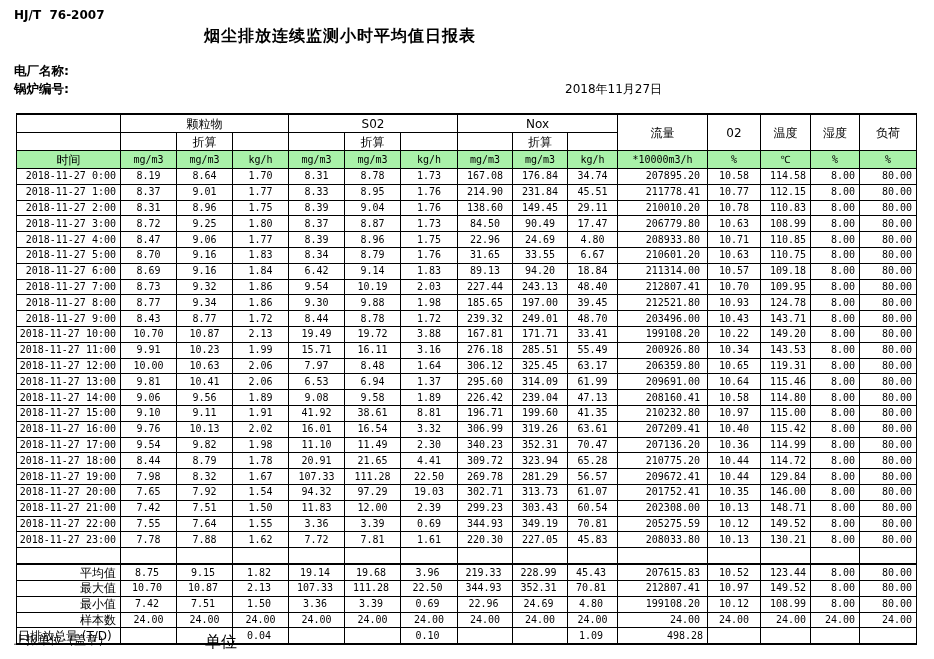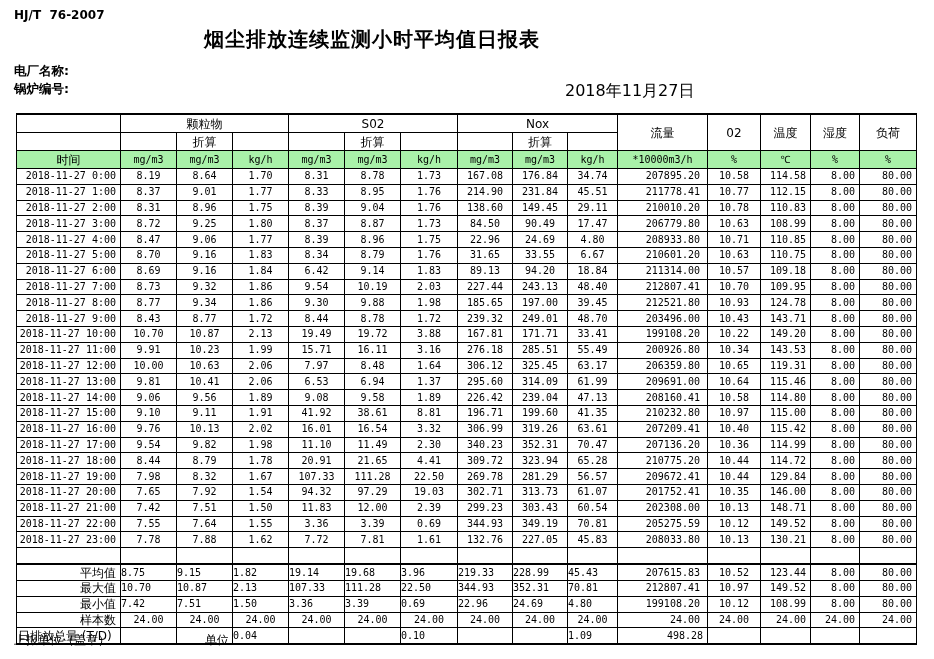--- a/index.html
+++ b/index.html
@@ -1,43 +1,43 @@
 <!DOCTYPE html>
 <html style="--green: #A9F1A9;"><head>
 <meta charset="utf-8">
 <style>
   html,body{margin:0;padding:0;background:#fff;}
   .doc{position:relative;width:934px;height:659px;background:#fff;color:#000;
        font-family:"DejaVu Sans",sans-serif;overflow:hidden;}
   .abs{position:absolute;white-space:pre;}
   #std{left:14px;top:8px;font-size:12px;font-weight:bold;}
-  #title{left:204px;top:26px;font-size:20px;font-weight:bold;letter-spacing:1px;}
+  #title{left:204px;top:26px;font-size:16px;font-weight:bold;letter-spacing:1px;}
   #plant{left:14px;top:63px;font-size:12.5px;font-weight:bold;}
   #boiler{left:14px;top:81px;font-size:12.5px;font-weight:bold;}
-  #date{left:565px;top:81px;font-size:16px;}
+  #date{left:565px;top:81px;font-size:12px;}
   #f1{left:14px;top:614px;font-size:12px;}
   #f2{left:14px;top:632px;font-size:12px;}
-  #f3{left:205px;top:632px;font-size:12px;font-family:Liberation Mono, monospace;}
+  #f3{left:205px;top:632px;font-size:16px;font-family:Liberation Mono, monospace;}
 
   table{position:absolute;left:16px;top:113px;border-collapse:collapse;table-layout:fixed;}
   td{border:1px solid #000;padding:0;margin:0;overflow:hidden;white-space:nowrap;
      font-family:"DejaVu Sans Mono",monospace;font-size:10px;text-align:center;
      height:14.8px;line-height:1;}
   thead td{height:17px;}
   td.cjk{font-family:"DejaVu Sans",sans-serif;font-size:12px;}
   thead tr.green td{background:var(--green,#A9F1A9);margin-left:12px;}
   thead tr:first-child td{border-top:2px solid #000;}
   tbody tr.sum-first td{border-top:2px solid #000;}
   tbody tr:last-child td{border-bottom:2px solid #000;}
   tbody tr.empty-row td{height:15px;}
 
   tbody td:nth-child(1){text-align:right;padding-right:4px;}
   tbody td:nth-child(11){text-align:right;padding-right:7px;}
   tbody td:nth-child(13),tbody td:nth-child(14),tbody td:nth-child(15){text-align:right;padding-right:4px;}
-  tbody tr.sum td:nth-child(n+2):nth-child(-n+10){text-align:left;padding-right:3px;}
+  tbody tr.sum td:nth-child(n+2):nth-child(-n+10){text-align:center;padding-right:3px;}
   tbody tr.total td:nth-child(1){text-align:left;padding-left:1px;padding-right:0;}
   tbody tr.total td:nth-child(11){padding-right:4px;}
 </style>
 </head>
 <body>
 
 <div class="doc">
   <div id="std" class="abs">HJ/T  76-2007</div>
   <div id="title" class="abs">烟尘排放连续监测小时平均值日报表</div>
   <div id="plant" class="abs">电厂名称:</div>
@@ -497,21 +497,21 @@
           <td>80.00</td>
         </tr>
         <tr class="data-row">
           <td>2018-11-27 23:00</td>
           <td>7.78</td>
           <td>7.88</td>
           <td>1.62</td>
           <td>7.72</td>
           <td>7.81</td>
           <td>1.61</td>
-          <td>132.76</td>
+          <td>220.30</td>
           <td>227.05</td>
           <td>45.83</td>
           <td>208033.80</td>
           <td>10.13</td>
           <td>130.21</td>
           <td>8.00</td>
           <td>80.00</td>
         </tr>
         <tr class="empty-row">
           <td></td>

